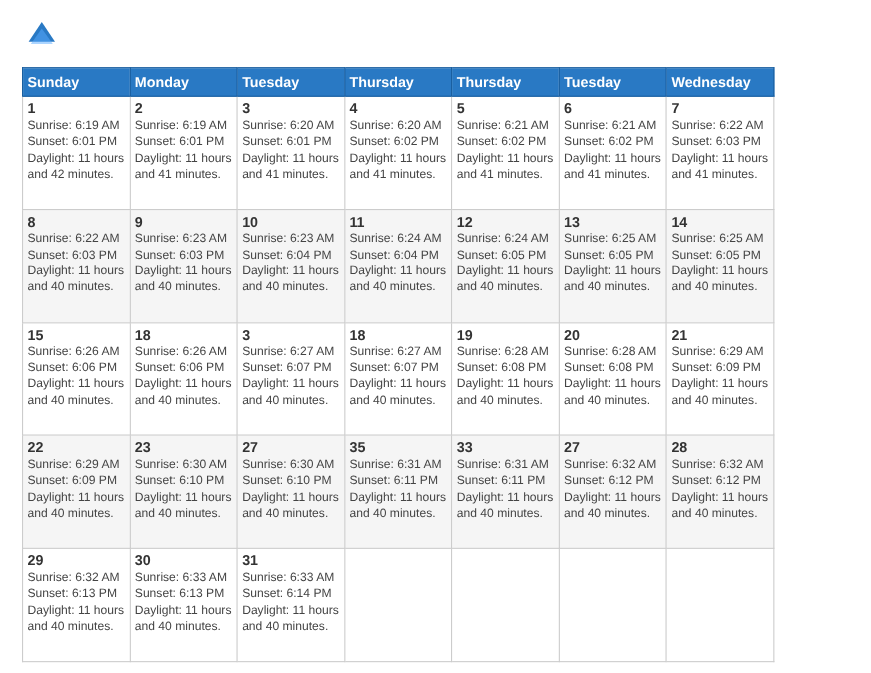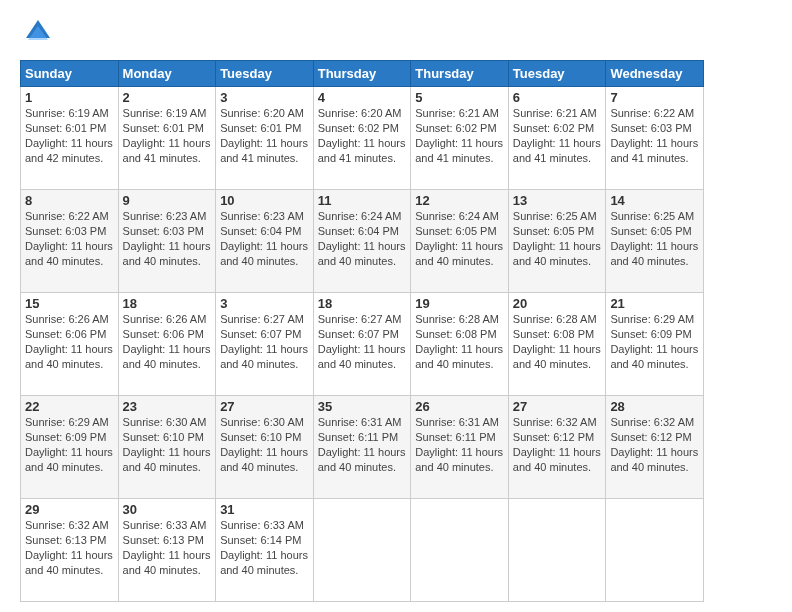--- a/index.html
+++ b/index.html
@@ -237,21 +237,21 @@
       </td>
           <td>
         <span class="day-number">27</span>
         <span class="day-info">Sunrise: 6:30 AM<br>Sunset: 6:10 PM<br>Daylight: 11 hours and 40 minutes.</span>
       </td>
           <td>
         <span class="day-number">35</span>
         <span class="day-info">Sunrise: 6:31 AM<br>Sunset: 6:11 PM<br>Daylight: 11 hours and 40 minutes.</span>
       </td>
           <td>
-        <span class="day-number">26</span>
+        <span class="day-number">33</span>
         <span class="day-info">Sunrise: 6:31 AM<br>Sunset: 6:11 PM<br>Daylight: 11 hours and 40 minutes.</span>
       </td>
           <td>
         <span class="day-number">27</span>
         <span class="day-info">Sunrise: 6:32 AM<br>Sunset: 6:12 PM<br>Daylight: 11 hours and 40 minutes.</span>
       </td>
           <td>
         <span class="day-number">28</span>
         <span class="day-info">Sunrise: 6:32 AM<br>Sunset: 6:12 PM<br>Daylight: 11 hours and 40 minutes.</span>
       </td>

